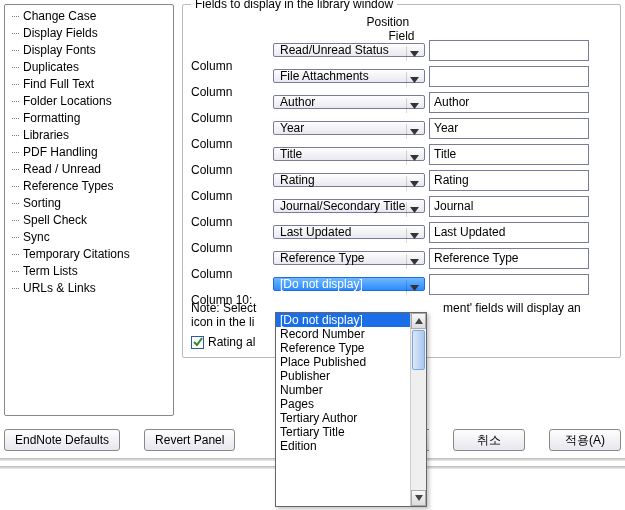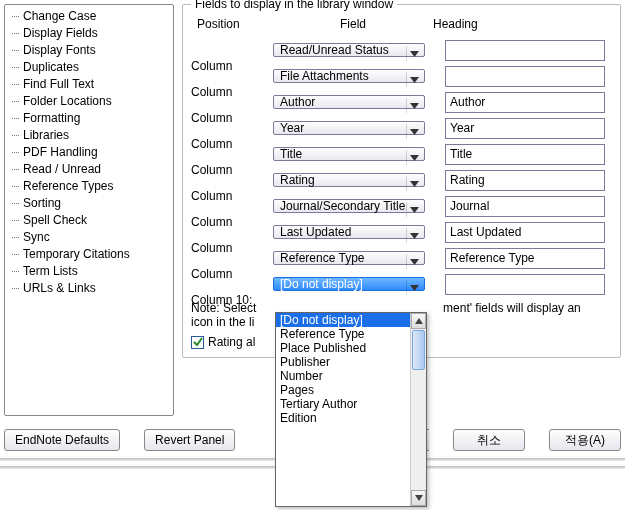--- a/index.html
+++ b/index.html
@@ -57,20 +57,21 @@
     left: 8px;
     background: #fff;
     padding: 0 4px;
     font-size: 12px;
   }
   .hdr {
     display: flex;
     align-items: center;
     height: 18px;
     margin-bottom: 4px;
+    flex-direction: column;
   }
   .hdr .c1 { width: 82px; padding-left: 6px; }
   .hdr .c2 { width: 160px; text-align: center; }
   .hdr .c3 { flex: 1; text-align: left; }
   .row {
     display: flex;
     align-items: center;
     height: 26px;
   }
   .row .lbl {
@@ -81,21 +82,21 @@
   .sel {
     width: 152px;
     height: 14px;
     border: 1px solid #7a7a9a;
     background: linear-gradient(#fefefe,#e8e8f0);
     display: flex;
     align-items: center;
     padding: 0 0 0 6px;
     position: relative;
     border-radius: 2px;
-    margin-right: 20px;
+    margin-right: 4px;
     font-size: 12px;
   }
   .sel.open {
     background: linear-gradient(#6fb8ff,#2e8aff);
     border-color: #1a6fe0;
     color: #fff;
   }
   .sel .arrow {
     position: absolute;
     right: 2px;
@@ -461,26 +462,28 @@
   <button class="btn-std partial"></button>
   <button class="btn-std">취소</button>
   <button class="btn-std">적용(A)</button>
 </div>
 
 <div class="sep-line" style="top:458px"></div>
 <div class="sep-line" style="top:466px"></div>
 
 <div class="dropdown-list" id="ddlist">
   <div class="item hl">[Do not display]</div>
+    <div class="item">Record Number</div>
     <div class="item">Reference Type</div>
     <div class="item">Place Published</div>
     <div class="item">Publisher</div>
     <div class="item">Number</div>
     <div class="item">Pages</div>
     <div class="item">Tertiary Author</div>
+    <div class="item">Tertiary Title</div>
     <div class="item">Edition</div>
     <div class="scrollbar">
     <div class="btn up">
       <svg width="8" height="6">
           <path d="M4 0 L8 6 L0 6 Z" fill="#444"></path>
         </svg>
     </div>
     <div class="thumb"></div>
     <div class="btn down">
       <svg width="8" height="6">

